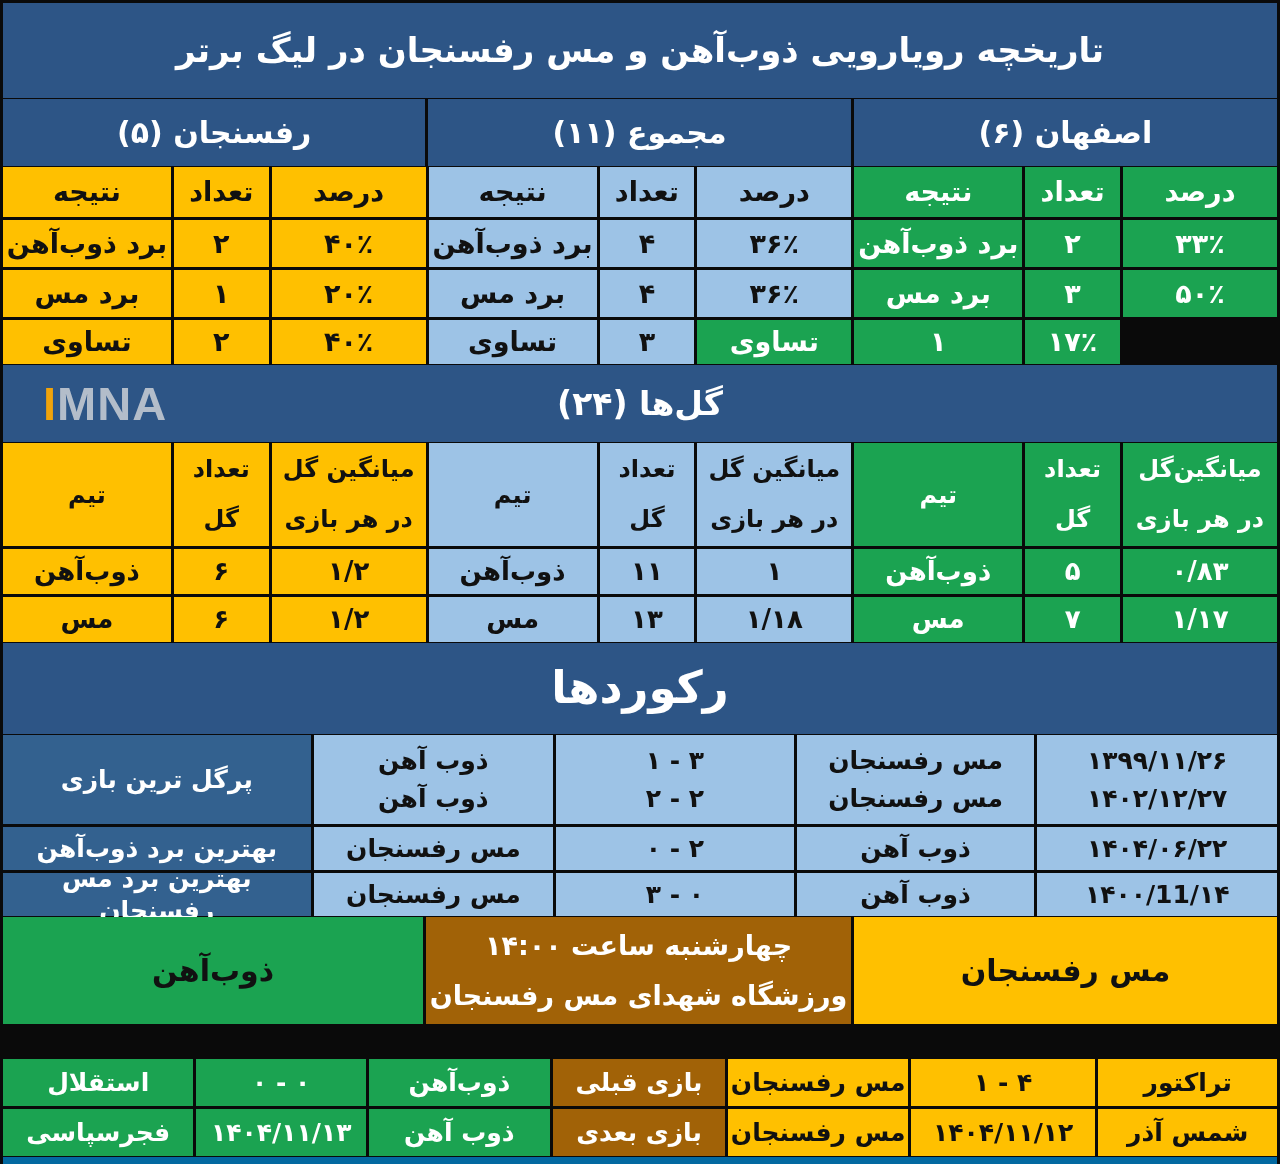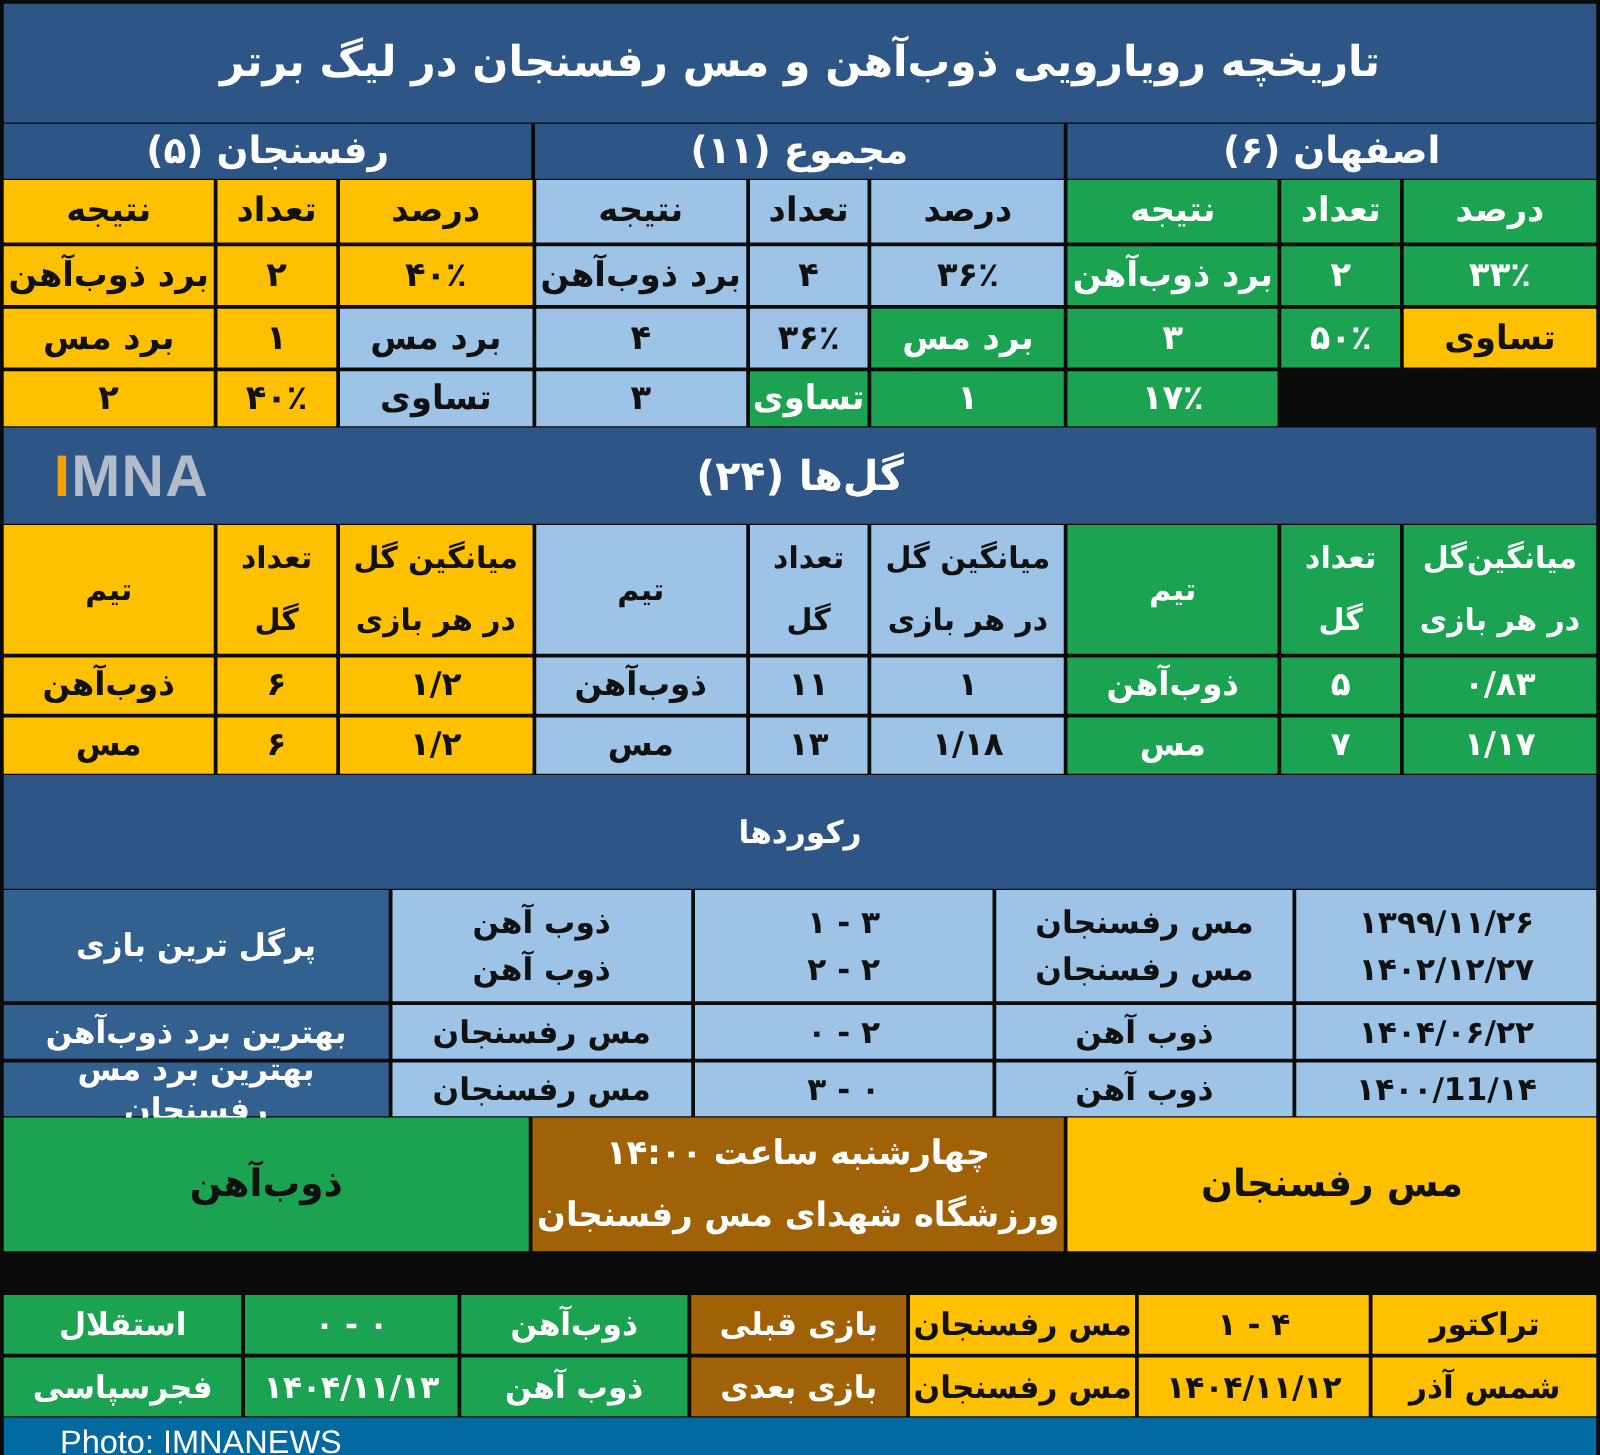--- a/index.html
+++ b/index.html
@@ -14,28 +14,28 @@
   
   .navy {background:#2d5586;color:#fff;}
   .navy2{background:#33618f;color:#fff;}
   .navy3{background:#a16207;color:#fff;}
   .yl{background:#ffc000;color:#111;}
   .lb{background:#9dc3e6;color:#111;}
   .gr{background:#1ba351;color:#fff;}
   .gr-dark{background:#1ba351;color:#111;}
   
   .b-title{height:95px;font-size:34px;}
-  .b-sections{height:44px;grid-template-columns:423fr 423fr 424fr;font-size:30px;}
+  .b-sections{height:67px;grid-template-columns:423fr 423fr 424fr;font-size:30px;}
   .grid9{grid-template-columns:170fr 96fr 156fr 170fr 96fr 156fr 170fr 96fr 156fr;}
   .b-results{grid-template-rows:50px 47px 47px 44px;font-size:27px;}
   .b-goalshdr{height:77px;font-size:33px;position:relative;}
   .b-goals{grid-template-rows:103px 45px 45px;font-size:26px;}
   .goals-hdr{font-size:24px;}
   .goals-hdr span{display:block;line-height:2.05;}
-  .b-rechdr{height:91px;font-size:25px;}
+  .b-rechdr{height:91px;font-size:45px;}
   .b-records{grid-template-columns:312fr 243fr 241fr 241fr 243fr;grid-template-rows:89px 43px 43px;font-size:25px;}
   .dual{flex-direction:column;justify-content:space-around;padding:6px 0;}
   .b-banner{height:107px;grid-template-columns:424fr 429fr 427fr;font-size:30px;}
   .banner-mid{flex-direction:column;gap:16px;font-size:27px;}
   .b-sched{grid-template-columns:194fr 173fr 184fr 176fr 183fr 188fr 182fr;grid-template-rows:47px 47px;font-size:25px;margin-top:34px;}
   .b-footer{height:39px;background:#0369a1;display:flex;align-items:center;
     font-family:"Liberation Sans",sans-serif;font-weight:normal;color:#fff;
     font-size:26px;padding-left:45px;}
   .logo{position:absolute;left:40px;top:50%;transform:translateY(-50%);
     font-family:"Liberation Sans",sans-serif;font-size:47px;font-weight:bold;letter-spacing:1px;}
@@ -71,20 +71,21 @@
     <div class="cell yl" dir="ltr">۴۰٪</div>
     <div class="cell lb" dir="rtl">برد ذوب‌آهن</div>
     <div class="cell lb" dir="ltr">۴</div>
     <div class="cell lb" dir="ltr">۳۶٪</div>
     <div class="cell gr" dir="rtl">برد ذوب‌آهن</div>
     <div class="cell gr" dir="ltr">۲</div>
     <div class="cell gr" dir="ltr">۳۳٪</div>
 
     <div class="cell yl" dir="rtl">برد مس</div>
     <div class="cell yl" dir="ltr">۱</div>
+    <div class="cell yl" dir="ltr">۲۰٪</div>
     <div class="cell lb" dir="rtl">برد مس</div>
     <div class="cell lb" dir="ltr">۴</div>
     <div class="cell lb" dir="ltr">۳۶٪</div>
     <div class="cell gr" dir="rtl">برد مس</div>
     <div class="cell gr" dir="ltr">۳</div>
     <div class="cell gr" dir="ltr">۵۰٪</div>
 
     <div class="cell yl" dir="rtl">تساوی</div>
     <div class="cell yl" dir="ltr">۲</div>
     <div class="cell yl" dir="ltr">۴۰٪</div>

